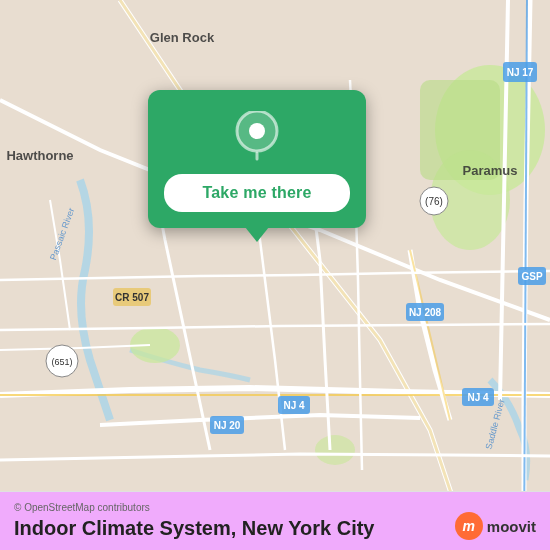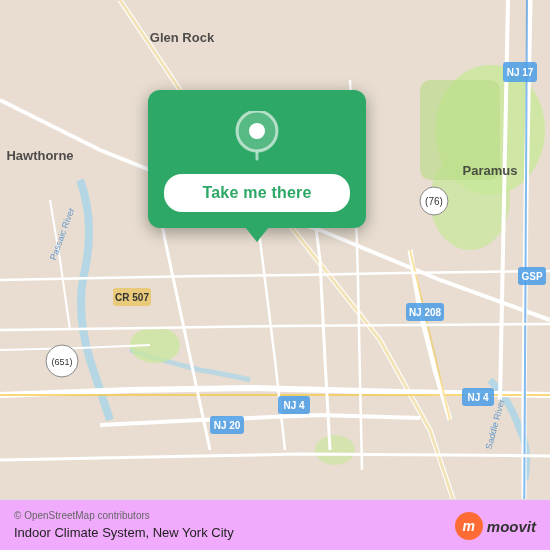--- a/index.html
+++ b/index.html
@@ -81,23 +81,23 @@
       z-index: 20;
     }
 
     #attribution {
       font-size: 10px;
       color: #666;
       margin-bottom: 4px;
     }
 
     #location-name {
-      font-size: 13px;
+      font-size: 20px;
       color: #222;
-      font-weight: 400;
+      font-weight: 700;
     }
 
     
     #moovit-logo {
       position: absolute;
       bottom: 10px;
       right: 14px;
       display: flex;
       align-items: center;
       gap: 4px;
@@ -114,21 +114,20 @@
       display: flex;
       align-items: center;
       justify-content: center;
       font-style: italic;
     }
 
     .moovit-text {
       font-size: 15px;
       font-weight: 600;
       color: #333;
-      font-style: italic;
     }
 
     
     svg#map-svg {
       position: absolute;
       top: 0;
       left: 0;
       width: 100%;
       height: 100%;
     }

